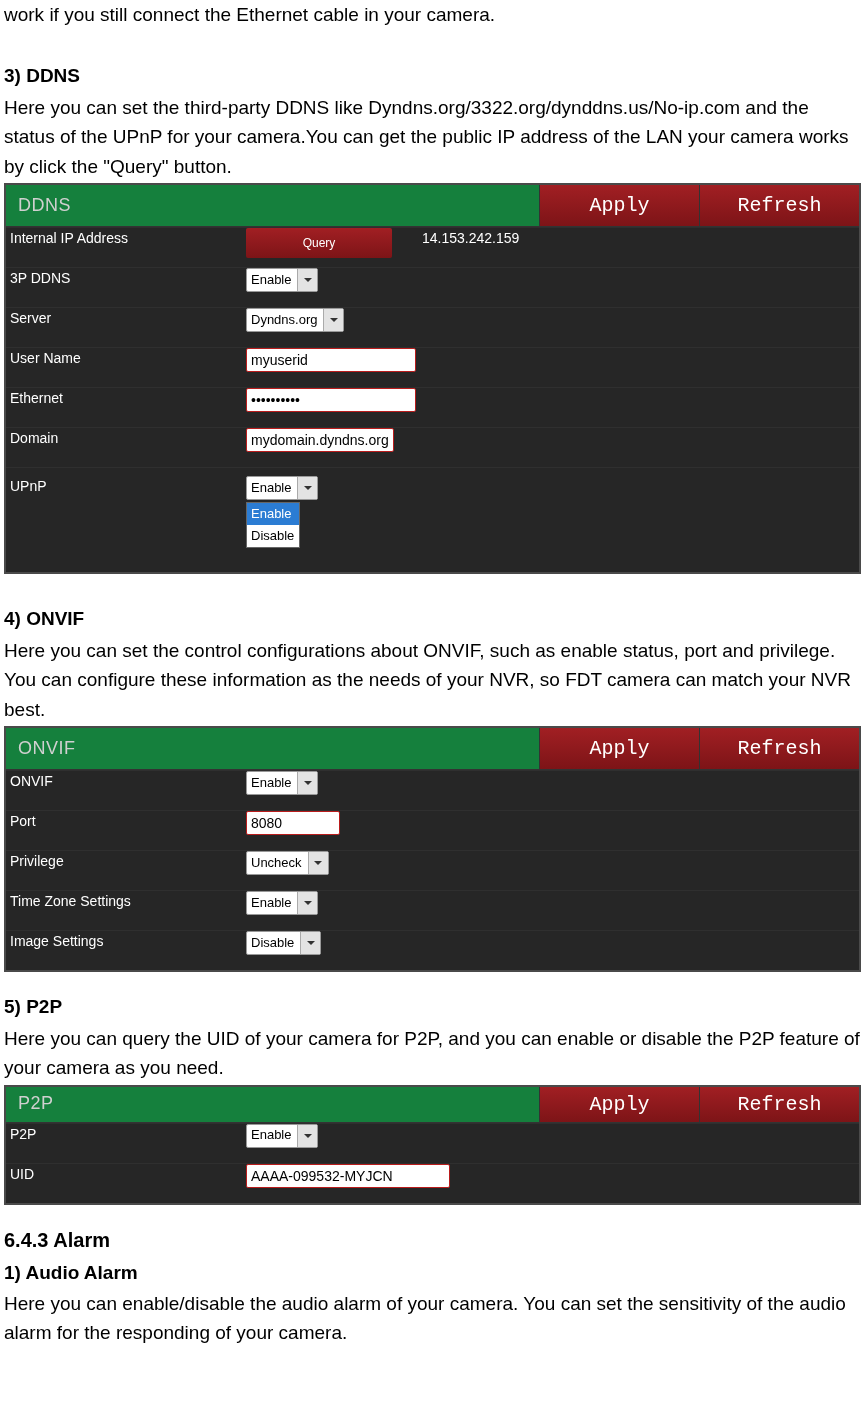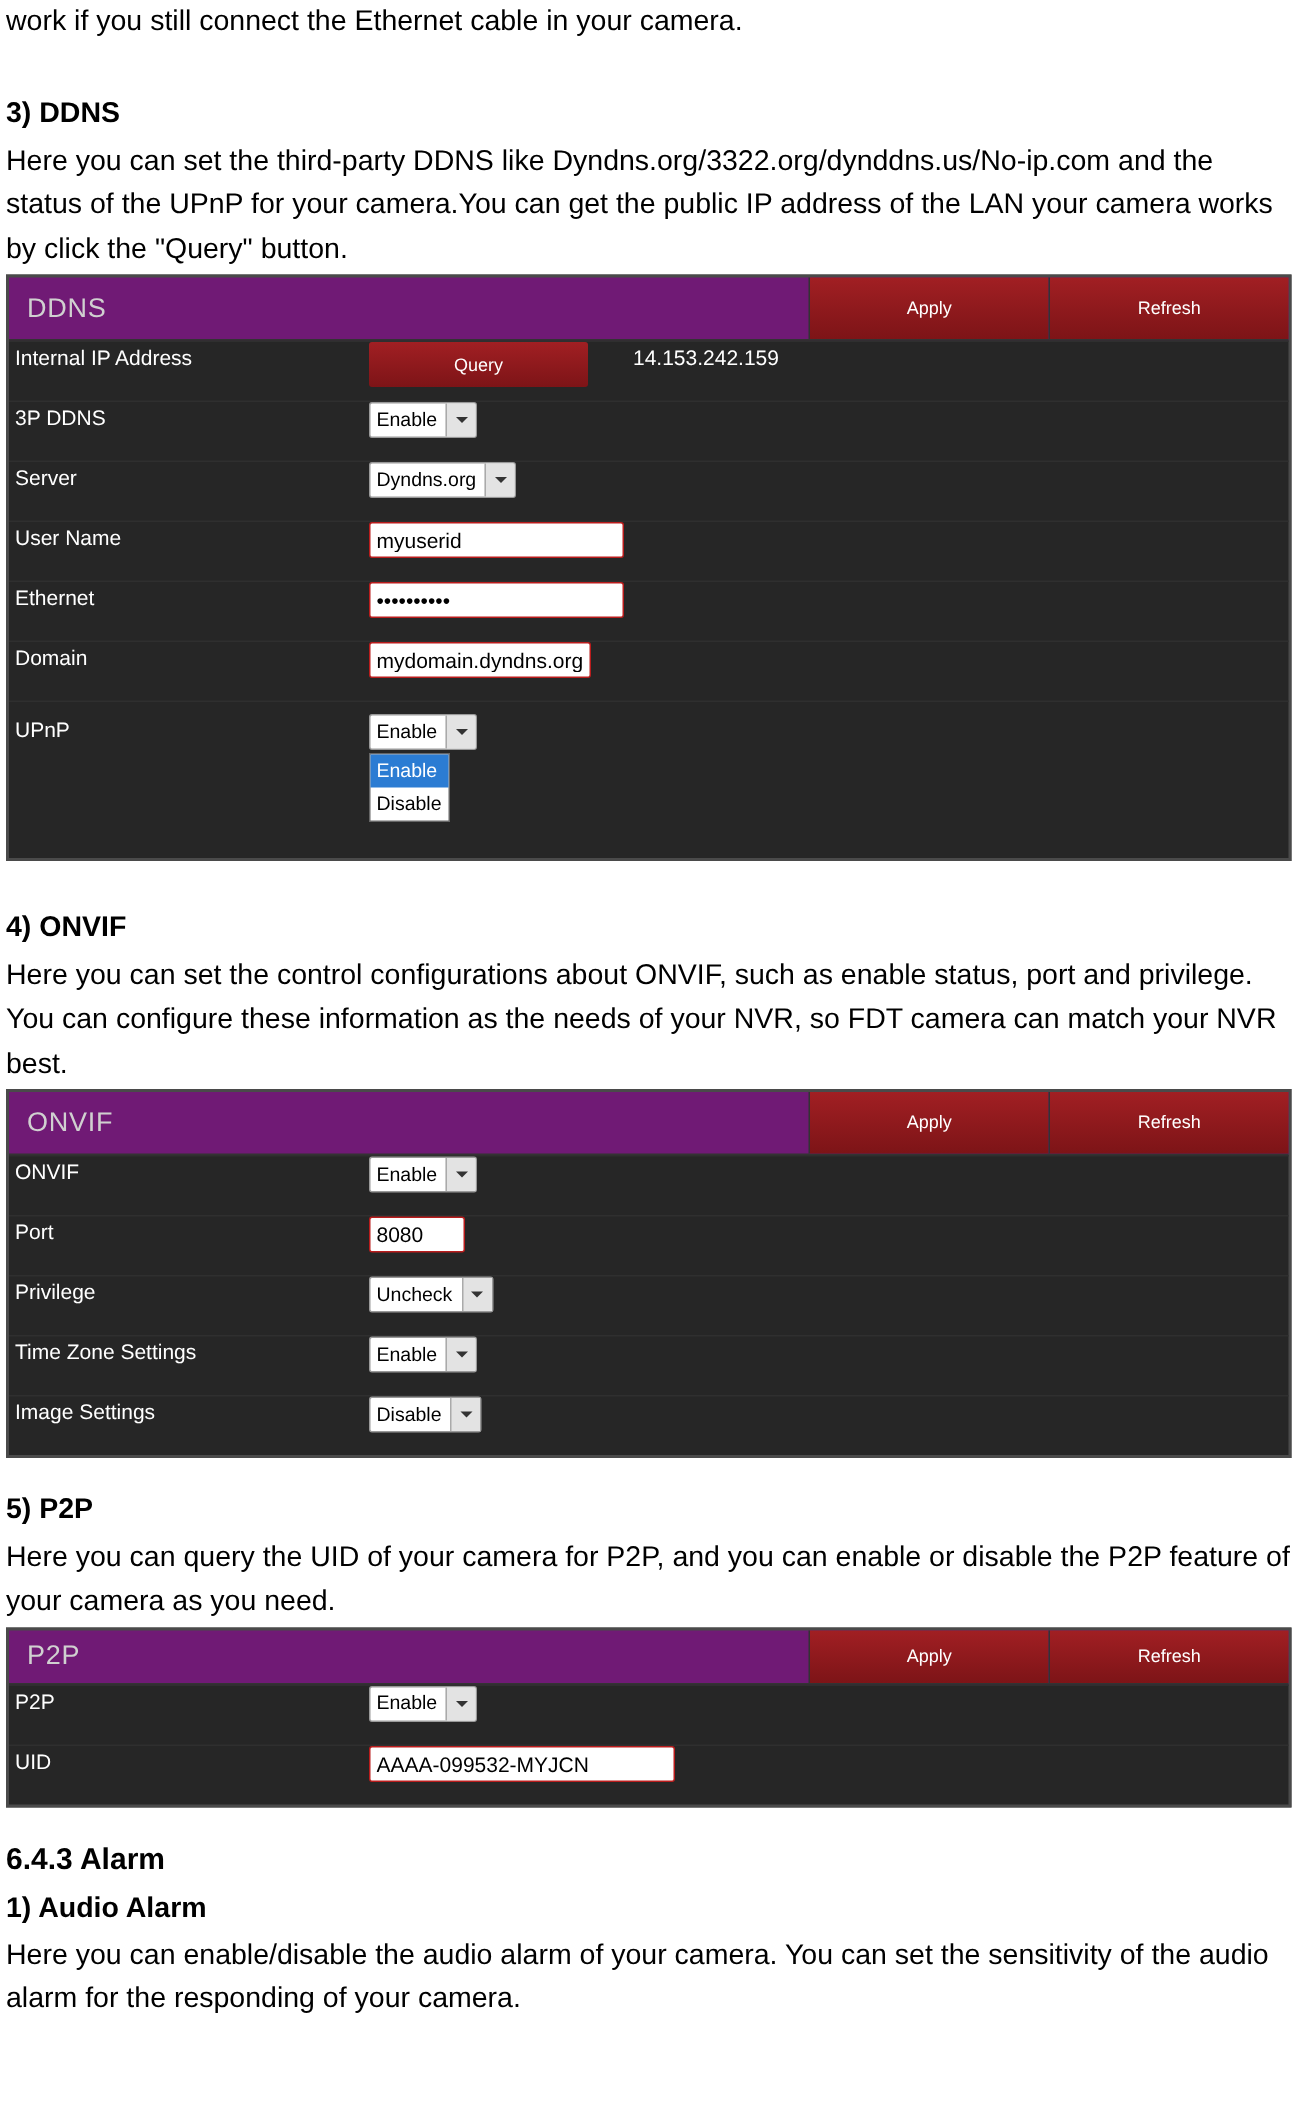--- a/index.html
+++ b/index.html
@@ -20,42 +20,43 @@
   
   .panel {
     background: #4d4d4d;
     border: 2px solid #4a4a4a;
     color: #fff;
     font-size: 14px;
   }
   .panel-header {
     display: flex;
     align-items: center;
-    background: #701a75;
+    background: #15803d;
     border-bottom: 1px solid #333;
     height: 42px;
     padding-left: 12px;
   }
   .panel-title {
     flex: 1;
     color: #d0d0d0;
     font-size: 18px;
     letter-spacing: 0.5px;
   }
   .hdr-btn {
     background: linear-gradient(#a11f23, #7d1417);
     color: #fff;
     border-left: 1px solid #333;
-    font-size: 12px;
+    font-size: 20px;
     width: 160px;
     height: 100%;
     display: flex;
     align-items: center;
     justify-content: center;
     cursor: pointer;
+    font-family: Liberation Mono, monospace;
   }
   .panel-body {
     background: #262626;
   }
   .row {
     display: flex;
     height: 40px;
     padding-left: 2px;
     border-top: 1px solid #2f2f2f;
   }
@@ -227,21 +228,21 @@
         <span class="sel-text">Enable</span>
         <span class="sel-caret">
           <svg viewBox="0 0 10 10">
               <path d="M1 3 L5 7 L9 3 Z"></path>
             </svg>
         </span>
       </div>
     </div>
     <div class="row">
       <div class="row-label">Port</div>
-      <input class="input" style="width: 64px;" value="8080">
+      <input class="input" style="width: 94px;" value="8080">
     </div>
     <div class="row">
       <div class="row-label">Privilege</div>
       <div class="select">
         <span class="sel-text">Uncheck</span>
         <span class="sel-caret">
           <svg viewBox="0 0 10 10">
               <path d="M1 3 L5 7 L9 3 Z"></path>
             </svg>
         </span>

